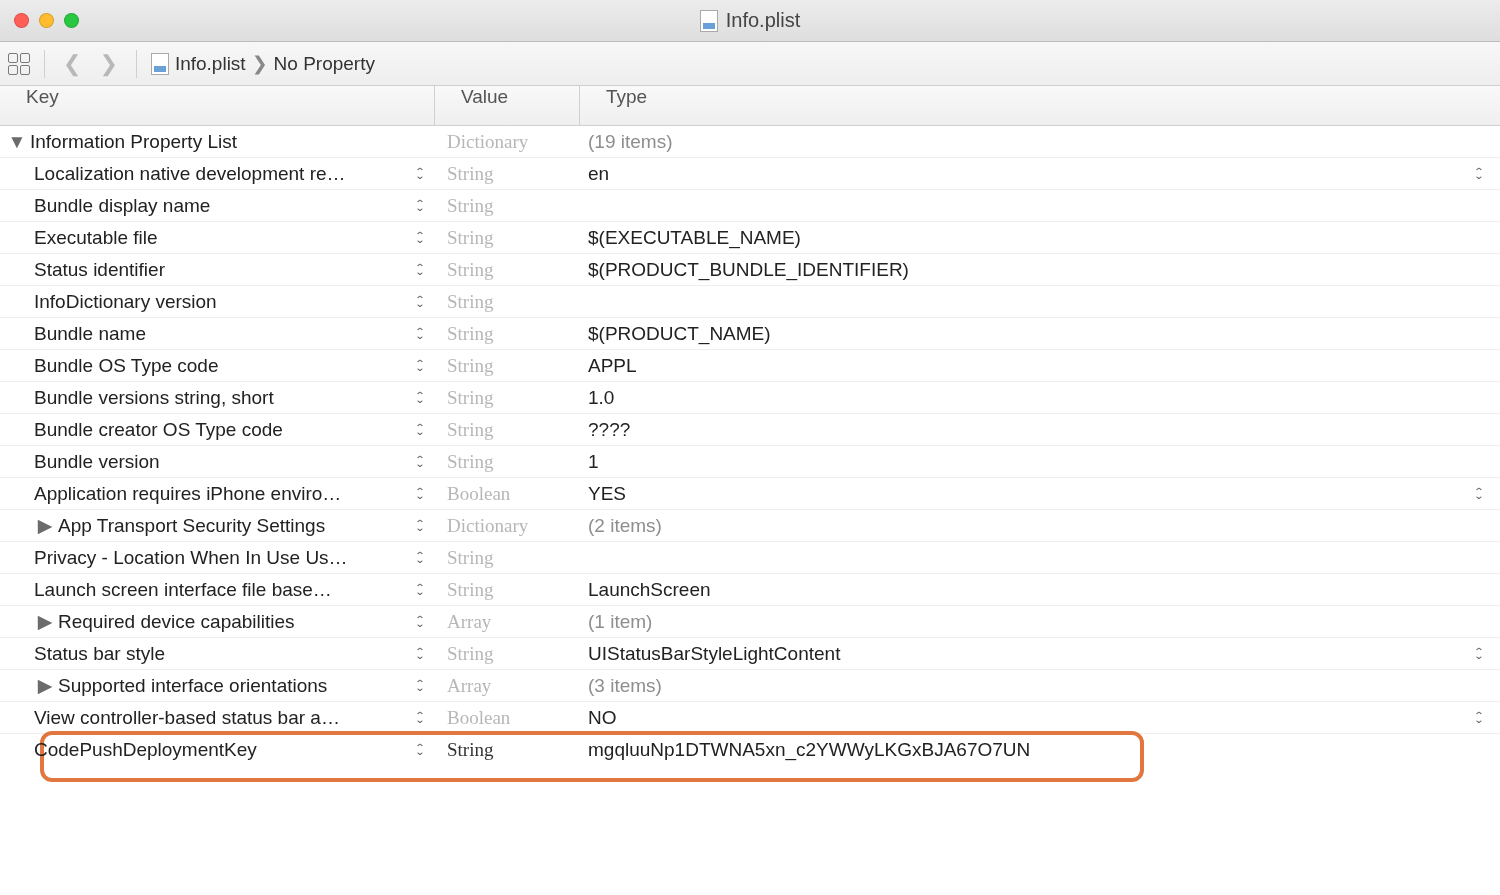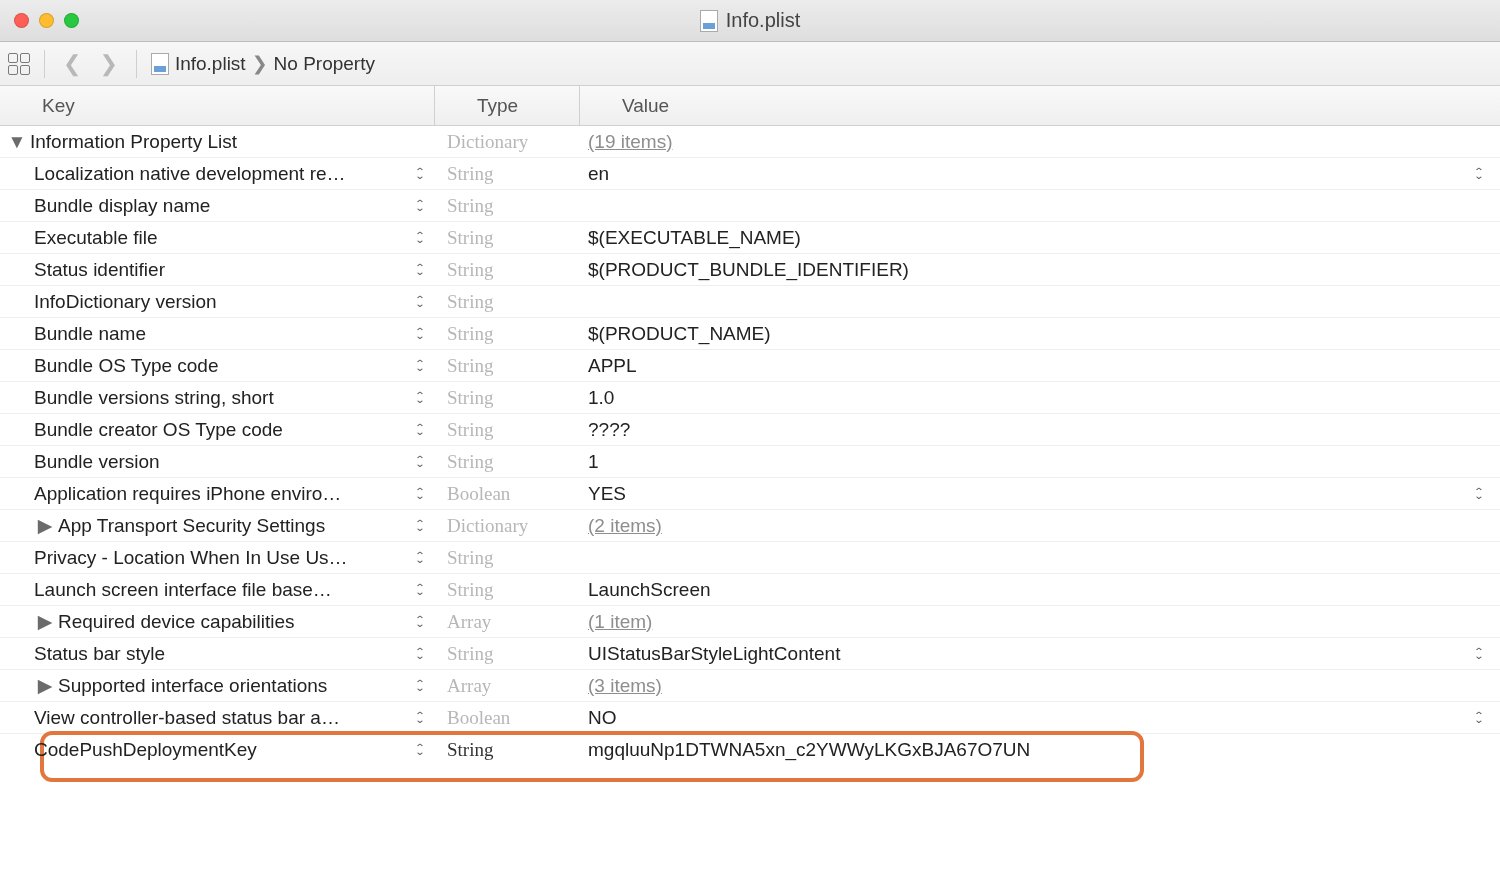--- a/index.html
+++ b/index.html
@@ -105,22 +105,22 @@
     display: grid;
     grid-template-columns: 435px 145px 1fr;
     height: 40px;
     background: linear-gradient(#f9f9f9,#efefef);
     border-bottom: 1px solid #d0d0d0;
     color: #555;
     font-size: 19px;
   }
   .headers > div {
     display: flex;
-    align-items: center;
-    padding-left: 42px;
+    align-items: flex-start;
+    padding-left: 26px;
     border-right: 1px solid #d0d0d0;
   }
   .headers > div:last-child { border-right: none; }
 
   
   .rows { }
   .row {
     display: grid;
     grid-template-columns: 435px 145px 1fr;
     height: 32px;
@@ -150,21 +150,21 @@
   }
   .type-cell.dark { color: #333; }
   .value-cell {
     padding-left: 8px;
     white-space: nowrap;
     overflow: hidden;
     text-overflow: ellipsis;
     position: relative;
     padding-right: 34px;
   }
-  .value-cell.dim { color: #8e8e8e; text-decoration: underline; }
+  .value-cell.dim { color: #8e8e8e; }
 
   .disclosure {
     width: 14px;
     display: inline-flex;
     justify-content: center;
     margin-right: 6px;
     color: #6b6b6b;
     flex-shrink: 0;
   }
 
@@ -250,24 +250,24 @@
     <span class="bc-sep">❯</span>
     <span>No Property</span>
   </div>
 </div>
 
 <div class="headers">
   <div>
       <span>Key</span>
     </div>
   <div>
+      <span>Value</span>
+    </div>
+  <div>
       <span>Type</span>
-    </div>
-  <div>
-      <span>Value</span>
     </div>
 </div>
 
 <div class="rows" id="rows-container">
 
   <div class="row root">
     <div class="key-cell" style="padding-left:10px;">
       <span class="disclosure">▼</span>
       <span class="key-text">Information Property List</span>
     </div>

